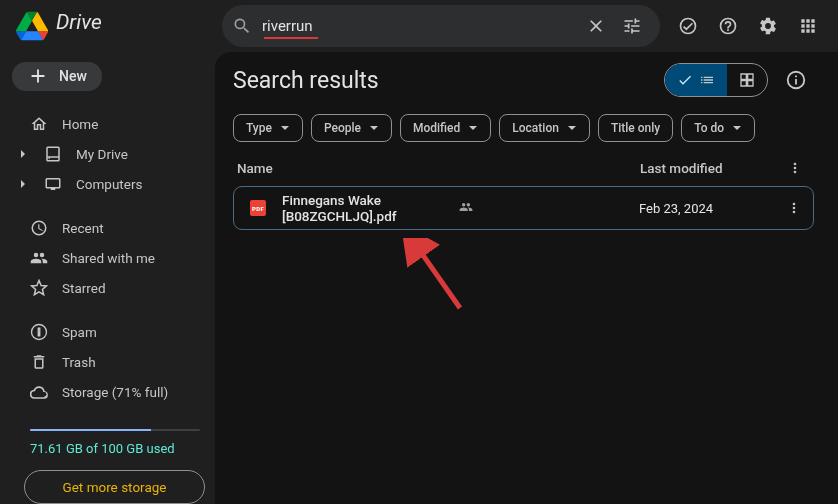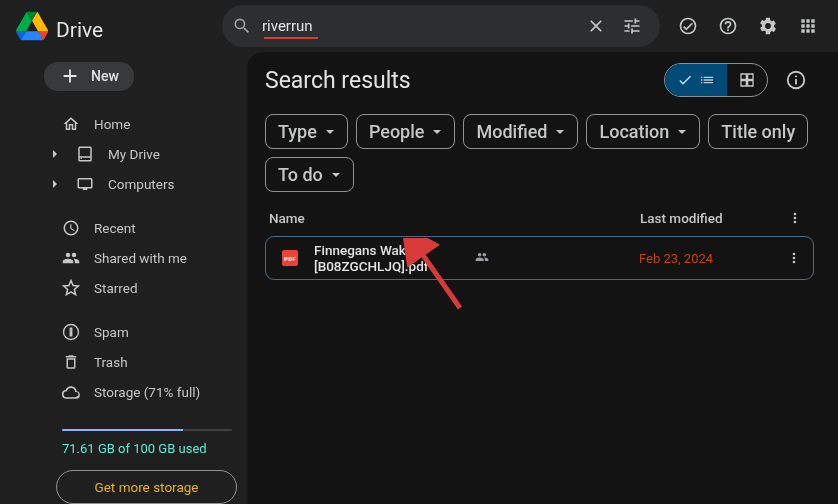--- a/index.html
+++ b/index.html
@@ -1,31 +1,31 @@
 <!DOCTYPE html>
 <html><head>
 <meta charset="utf-8">
 <style>
   * { box-sizing: border-box; margin: 0; padding: 0; font-family: 'Roboto', Arial, sans-serif; }
   body { background: #1f1f1f; color: #e3e3e3; width: 838px; height: 504px; overflow: hidden; }
   
   .header { display: flex; align-items: center; height: 52px; padding: 0 12px; gap: 10px; }
-  .logo-area { display: flex; align-items: flex-end; gap: 8px; width: 200px; padding-left: 4px; }
+  .logo-area { display: flex; align-items: flex-start; gap: 8px; width: 200px; padding-left: 4px; font-style: italic; }
   .logo-svg { width: 32px; height: 32px; }
   .brand-name { font-size: 21px; color: #e3e3e3; font-weight: 400; }
   
   .search-bar { flex: 1; height: 42px; background: #2d2e30; border-radius: 24px; display: flex; align-items: center; padding: 0 10px; position: relative; max-width: 445px;}
   .search-bar svg.si { width: 20px; height: 20px; fill: #9aa0a6; }
   .search-input { flex: 1; background: transparent; border: none; outline: none; color: #e3e3e3; font-size: 15px; padding: 0 10px; }
   .search-underline { position: absolute; bottom: 8px; left: 42px; width: 54px; height: 2px; background: #d83a3a; }
   .icon-btn { width: 36px; height: 36px; display: flex; align-items: center; justify-content: center; border-radius: 50%; cursor: pointer; }
   .icon-btn svg { width: 20px; height: 20px; fill: #c4c7c5; }
   .header-icons { display: flex; align-items: center; gap: 4px; margin-left: auto; }
   
-  .body { display: flex; height: calc(100% - 52px); margin-left: 32px; }
+  .body { display: flex; height: calc(100% - 52px); }
   .sidebar { width: 215px; padding: 8px 10px 0 10px; display: flex; flex-direction: column; }
   .new-btn { width: 90px; height: 52px; background: #37393b; border-radius: 14px; display: flex; align-items: center; justify-content: center; gap: 10px; font-size: 14px; color: #e3e3e3; margin: 2px 0 18px 2px; cursor: pointer; font-weight:500; }
   .new-btn svg { width: 22px; height: 22px; fill: #e3e3e3; }
   
   .nav-item { display: flex; align-items: center; height: 30px; padding: 0 6px 0 6px; border-radius: 20px; font-size: 13.5px; color: #c4c7c5; cursor: pointer; gap: 14px; }
   .nav-item.no-chev { padding-left: 20px; }
   .chev { width: 14px; display:flex; align-items:center; justify-content:center; }
   .chev svg { width:10px; height:10px; fill:#c4c7c5; }
   .nav-icon { width: 18px; display:flex; align-items:center; justify-content:center;}
   .nav-icon svg { width: 18px; height: 18px; fill: #c4c7c5; }
@@ -41,34 +41,34 @@
   .page-title { font-size: 23px; color: #e3e3e3; font-weight: 400; }
   .view-cluster { display:flex; align-items:center; gap:10px; }
   .view-toggle { display: flex; border: 1px solid #8e918f; border-radius: 20px; overflow: hidden; height: 34px; }
   .view-toggle > div { display:flex; align-items:center; justify-content:center; padding:0 12px; gap:6px;}
   .view-toggle > div.active { background: #004a77; }
   .view-toggle svg { width:16px; height:16px; fill:#c4c7c5; }
   .view-toggle .active svg.check { fill:#c2e7ff; }
   .info-circle svg { width:22px; height:22px; fill:#c4c7c5;}
   
   .filters { display: flex; gap: 8px; margin-bottom: 18px; flex-wrap: wrap; }
-  .chip { display: flex; align-items: center; gap: 8px; padding: 6px 12px; border: 1px solid #8e918f; border-radius: 8px; font-size: 18px; color: #c4c7c5; cursor: pointer; font-weight:500;}
+  .chip { display: flex; align-items: center; gap: 8px; padding: 6px 12px; border: 1px solid #8e918f; border-radius: 8px; font-size: 12px; color: #c4c7c5; cursor: pointer; font-weight:500;}
   .chip svg { width:10px; height:10px; fill:#c4c7c5; }
   
   .table-head { display: flex; align-items: center; padding: 0 4px 10px 4px; font-size: 13.5px; color: #c4c7c5; font-weight: 500; }
   .col-name { flex: 1; }
   .col-mod { width: 140px; }
   .col-actions { width: 30px; display:flex; justify-content:center; }
   
   .row { display: flex; align-items: center; height: 44px; border: 1px solid #4a6b85; border-radius: 9px; padding: 0 4px 0 16px; }
   .file-badge { width: 16px; height: 16px; background: #ea4335; border-radius: 2px; display:flex; align-items:center; justify-content:center; color:#fff; font-size:6px; font-weight:900; letter-spacing:0.3px;}
   .file-name { margin-left: 16px; font-size: 13.5px; color: #e3e3e3; font-weight: 500; }
   .shared-ico { margin-left: 10px; }
   .shared-ico svg { width:14px; height:14px; fill:#9aa0a6; }
-  .row .col-mod { font-size: 13px; color: #c2410c; }
+  .row .col-mod { font-size: 13px; color: #e5e5e5; }
   .dots svg { width:16px; height:16px; fill:#c4c7c5;}
   
   .arrow-annotation { position: absolute; left: 400px; top: 238px; pointer-events: none; }
 </style>
 </head>
 <body>
 
 <div class="header">
   <div class="logo-area">
     <svg class="logo-svg" viewBox="0 0 87 78">

